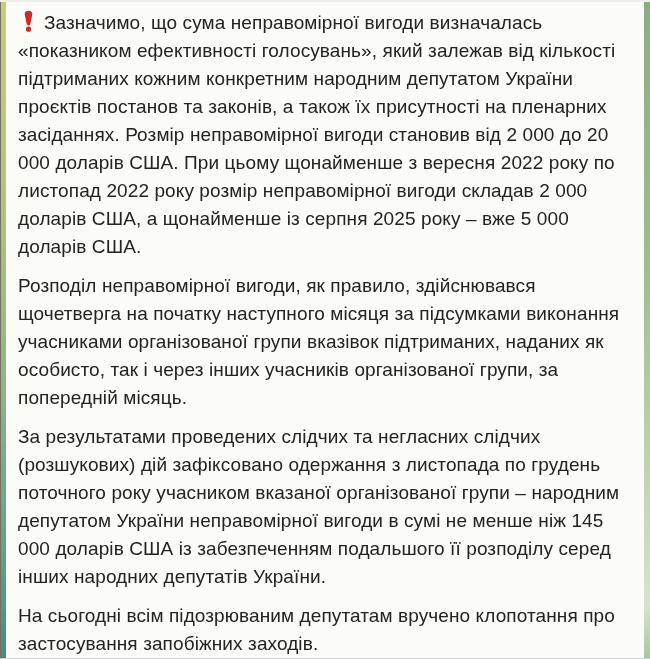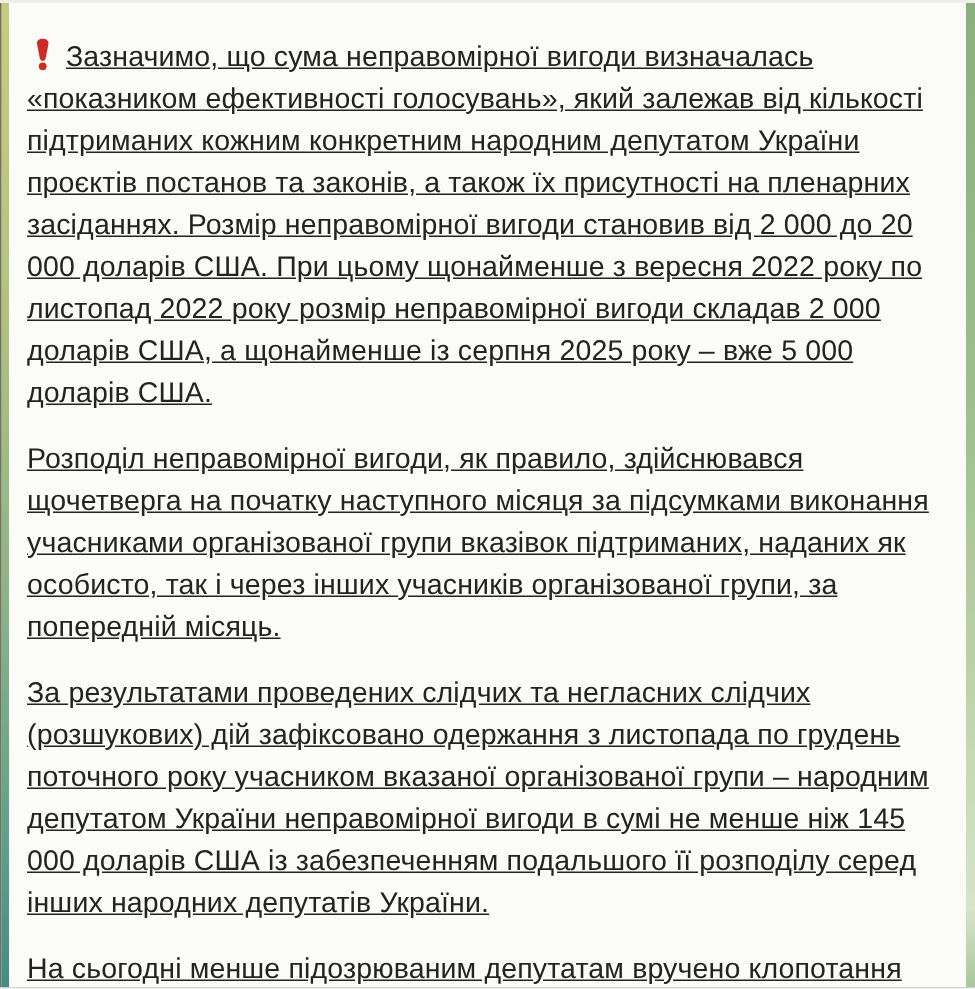--- a/index.html
+++ b/index.html
@@ -51,22 +51,21 @@
   .content {
     flex: 1 1 auto;
     box-sizing: border-box;
     padding: 7px 12px 0 12px;
     color: #232323;
     font-size: 19px;
     line-height: 28px;
     letter-spacing: 0.1px;
   }
   .content p {
-    margin: 16px 0 11px 0;
-    text-decoration: underline;
+    margin: 0 0 11px 0;
   }
   .excl {
     display: inline-block;
     width: 17px;
     height: 22px;
     vertical-align: -3px;
     margin: 0 7px 0 2px;
   }
   .excl svg {
     display: block;
@@ -84,17 +83,17 @@
     <p>
       <span class="excl">
         <svg viewBox="0 0 17 22" xmlns="http://www.w3.org/2000/svg">
           <path d="M8.5 0.8 C 11.1 0.8 12.6 2.1 12.3 4.3 L 10.5 13.6 C 10.3 14.8 9.6 15.5 8.5 15.5 C 7.4 15.5 6.7 14.8 6.5 13.6 L 4.7 4.3 C 4.4 2.1 5.9 0.8 8.5 0.8 Z" fill="#cf2b26"></path>
           <circle cx="8.5" cy="19.2" r="2.6" fill="#cf2b26"></circle>
         </svg>
       </span><span>Зазначимо, що сума неправомірної вигоди визначалась «показником ефективності голосувань», який залежав від кількості підтриманих кожним конкретним народним депутатом України проєктів постанов та законів, а також їх присутності на пленарних засіданнях. Розмір неправомірної вигоди становив від 2 000 до 20 000 доларів США. При цьому щонайменше з вересня 2022 року по листопад 2022 року розмір неправомірної вигоди складав 2 000 доларів США, а щонайменше із серпня 2025 року – вже 5 000 доларів США.</span>
     </p>
     <p>Розподіл неправомірної вигоди, як правило, здійснювався щочетверга на початку наступного місяця за підсумками виконання учасниками організованої групи вказівок підтриманих, наданих як особисто, так і через інших учасників організованої групи, за попередній місяць.</p>
     <p>За результатами проведених слідчих та негласних слідчих (розшукових) дій зафіксовано одержання з листопада по грудень поточного року учасником вказаної організованої групи – народним депутатом України неправомірної вигоди в сумі не менше ніж 145 000 доларів США із забезпеченням подальшого її розподілу серед інших народних депутатів України.</p>
-    <p>На сьогодні менше підозрюваним депутатам вручено клопотання про застосування запобіжних заходів.</p>
+    <p>На сьогодні всім підозрюваним депутатам вручено клопотання про застосування запобіжних заходів.</p>
   </div>
 
   <div class="strip-right"></div>
 </div>
 
 </body></html>

